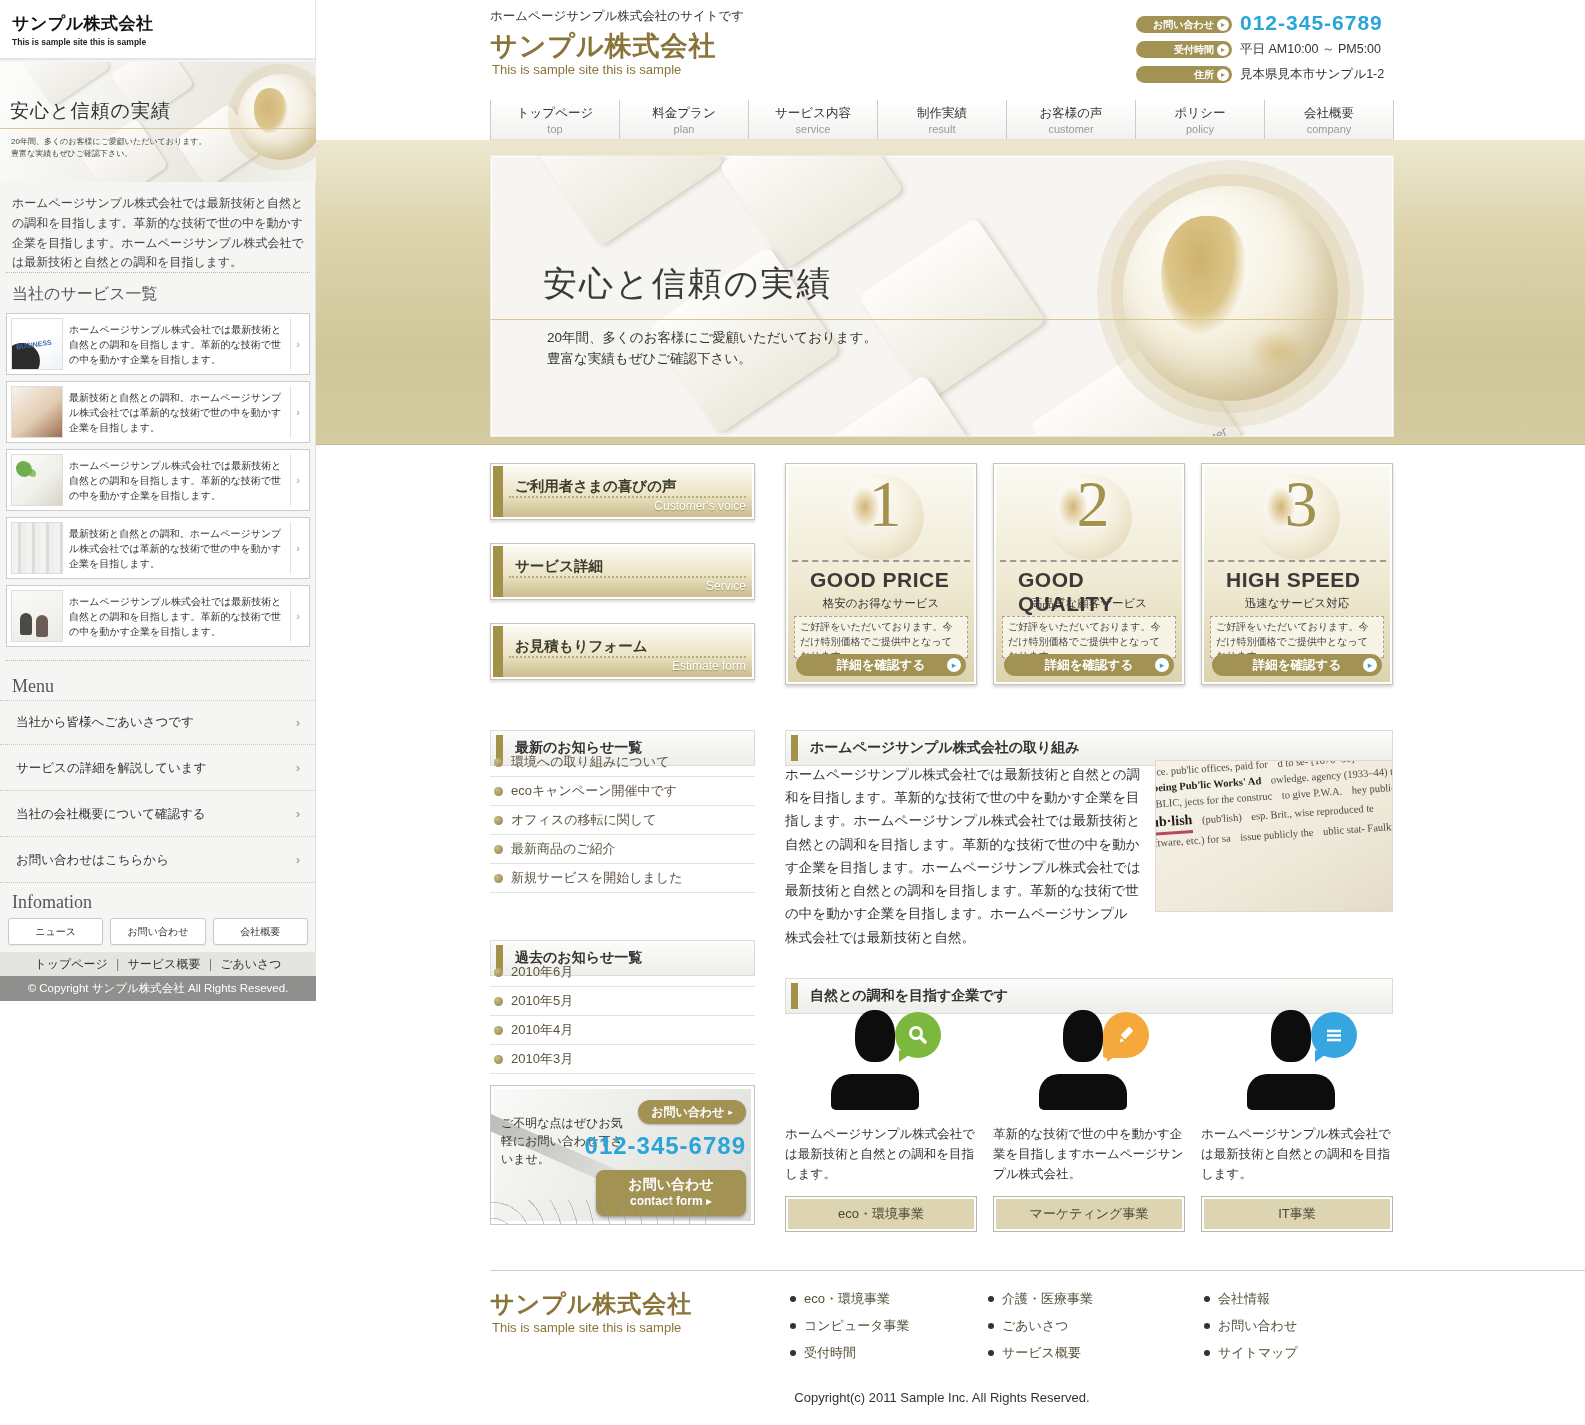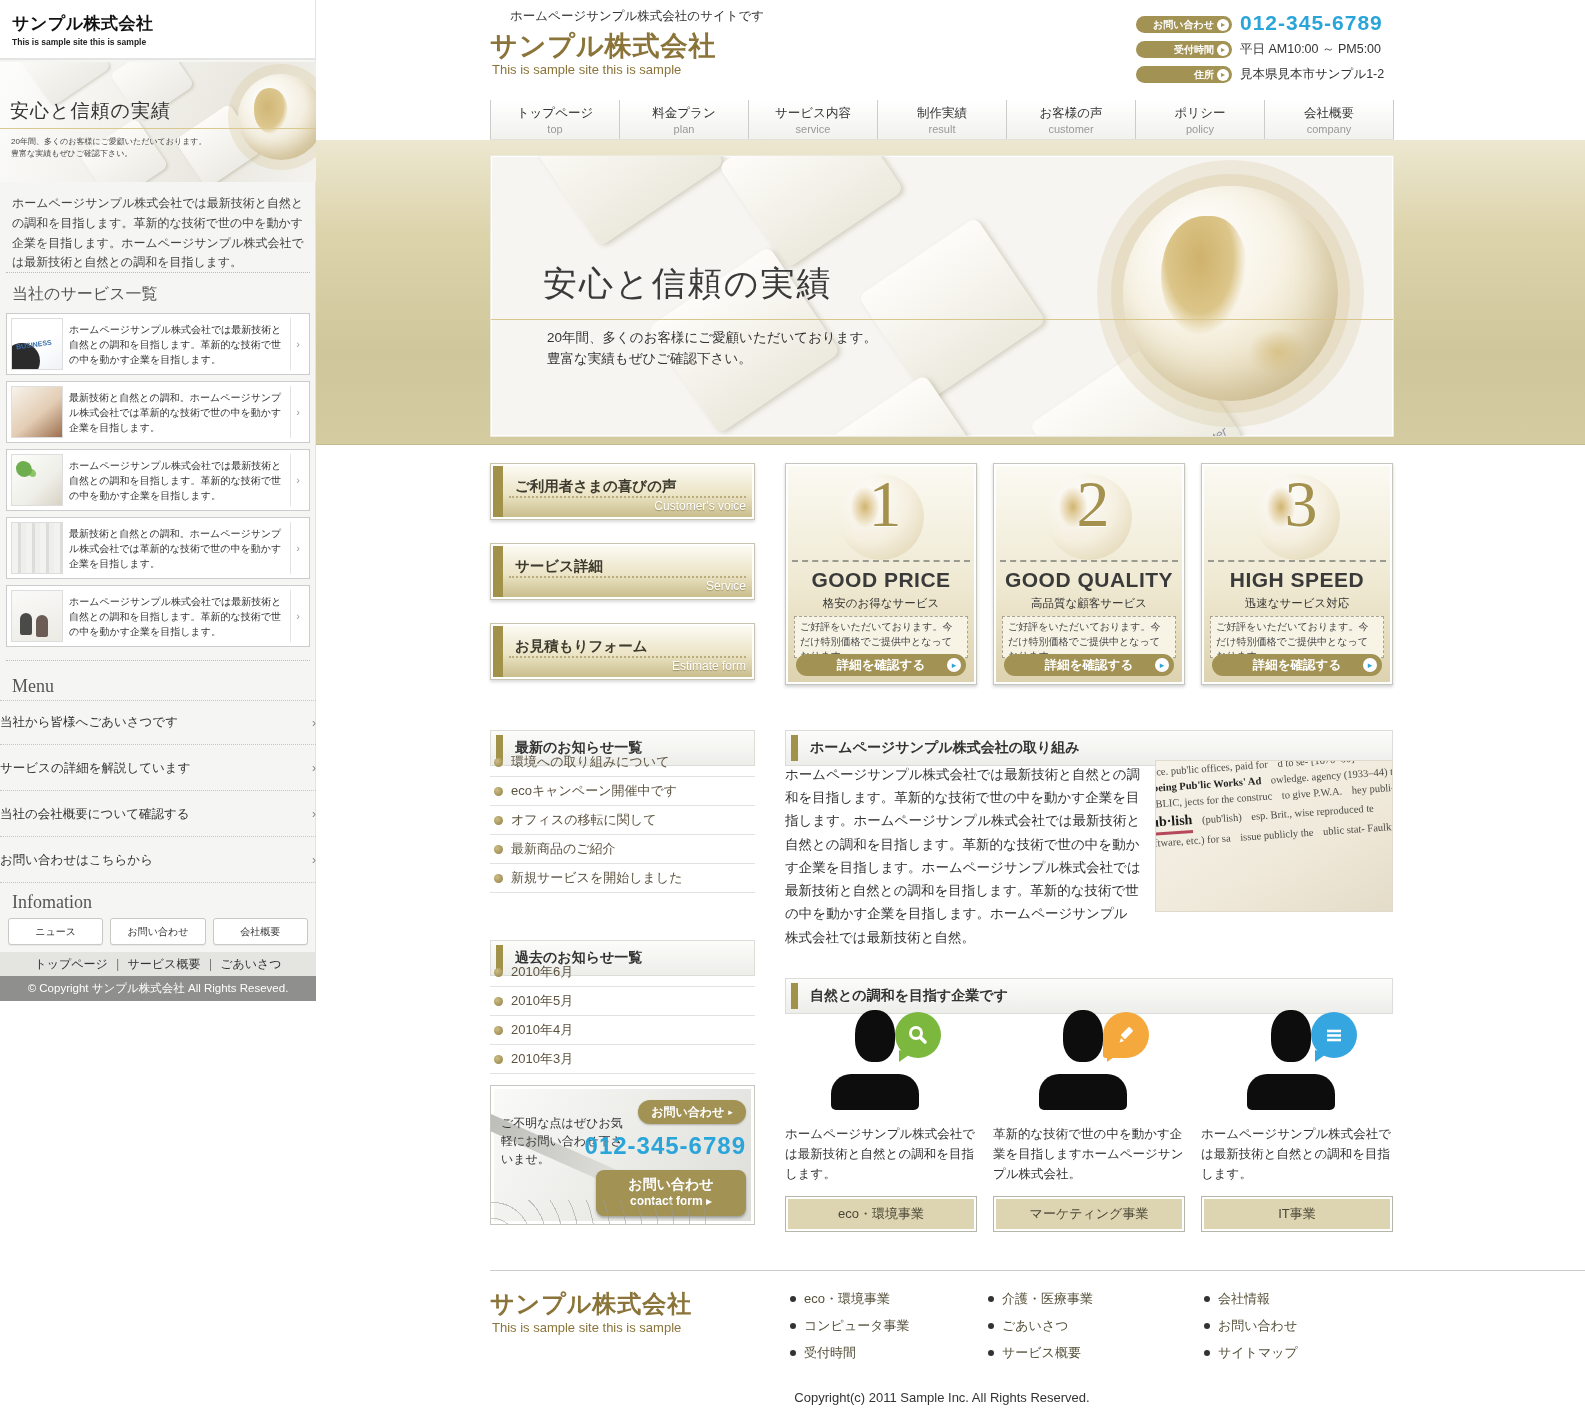--- a/index.html
+++ b/index.html
@@ -34,33 +34,33 @@
   .th1 { background:linear-gradient(140deg,#fff 55%,#eef2f6 100%); }
   .th1 .lbl { position:absolute; left:4px; top:22px; font-size:7px; font-weight:bold; color:#3a6fae; transform:rotate(-8deg); }
   .th1::before { content:""; position:absolute; left:-8px; bottom:-10px; width:36px; height:36px; border-radius:50%; background:#2b2b2b; }
   .th2 { background:linear-gradient(140deg,#f7f3ec 0%,#e3cdb4 55%,#9c6f4e 100%); }
   .th3 { background:linear-gradient(135deg,#fdfdfb 0%,#efefe9 60%,#d8d2c4 100%); }
   .th3::before { content:""; position:absolute; left:4px; top:6px; width:16px; height:16px; border-radius:50% 60% 50% 60%; background:#6fae4e; box-shadow:8px 4px 0 -4px #8cc468; }
   .th4 { background:repeating-linear-gradient(90deg,#f2f2f0 0 6px,#dcdcda 6px 9px,#eeeeec 9px 14px); }
   .th5 { background:linear-gradient(160deg,#fafaf8 0%,#eceae4 100%); }
   .th5::before { content:""; position:absolute; left:8px; bottom:6px; width:12px; height:22px; border-radius:6px 6px 2px 2px; background:#4a4a48; box-shadow:16px 2px 0 0 #6b5d55; }
   .sb-menu-h { font-size:18px; }
-  .menu-item { position:absolute; left:0; width:316px; height:45px; border-bottom:1px dotted #c6c6c2; display:flex; align-items:center; padding:0 0; font-size:12.5px; color:#333; cursor:pointer; }
+  .menu-item { position:absolute; left:0; width:316px; height:45px; border-bottom:1px dotted #c6c6c2; display:flex; align-items:center; padding:0 16px; font-size:12.5px; color:#333; cursor:pointer; }
   .menu-item .mar { margin-left:auto; color:#888; font-size:12px; }
   .sb-info-h { font-size:18px; }
   .info-btns { position:absolute; left:8px; top:918px; width:300px; display:flex; gap:7px; }
   .info-btn { flex:1; height:27px; background:#fff; border:1px solid #c9c9c5; border-radius:3px; font-size:10px; color:#333; display:flex; align-items:center; justify-content:center; box-shadow:0 1px 1px rgba(0,0,0,.06); cursor:pointer; }
   .sb-band1 { position:absolute; left:0; top:952px; width:316px; height:24px; background:#e4e4e1; display:flex; align-items:center; justify-content:center; font-size:12px; color:#333; }
   .sb-band1 span.lnk { cursor:pointer; }
   .sb-band1 .sep { margin:0 4px; color:#555; }
   .sb-band2 { position:absolute; left:0; top:976px; width:316px; height:25px; background:#8f8f8d; display:flex; align-items:center; justify-content:center; font-size:11.5px; color:#fff; }
 
   
   #main { position:absolute; left:316px; top:0; width:1269px; height:1425px; }
-  .tagline { position:absolute; left:174px; top:8px; font-size:12.5px; color:#333;margin-left:20px; }
+  .tagline { position:absolute; left:174px; top:8px; font-size:12.5px; color:#333; }
   .logo { position:absolute; left:174px; top:28px; font-size:27px; font-weight:bold; color:#8a7439; letter-spacing:1px; }
   .logo-sub { position:absolute; left:176px; top:62px; font-size:13px; color:#8a7439; }
   .contacts { position:absolute; left:820px; top:12px; width:270px; }
   .c-row { display:flex; align-items:center; height:25px; }
   .badge { width:96px; height:17px; background:#a29254; border-radius:9px; color:#fff; font-size:10px; font-weight:bold; display:flex; align-items:center; justify-content:flex-end; padding-right:3px; cursor:pointer; }
   .badge .circ { width:12px; height:12px; border-radius:50%; background:#fff; color:#a29254; font-size:8px; line-height:12px; text-align:center; margin-left:3px; }
   .c-val { margin-left:8px; font-size:12.5px; color:#333; }
   .c-val.phone { font-size:21px; font-weight:bold; color:#2aa5da; letter-spacing:1px; margin-top:-3px; }
 
   .nav { position:absolute; left:174px; top:100px; width:904px; height:40px; display:flex; background:linear-gradient(180deg,#ffffff,#f1f1ee); border-bottom:1px solid #e0e0dc; }
@@ -112,21 +112,21 @@
 
   
   .rcol { position:absolute; left:469px; top:0; width:608px; }
   .feature { position:absolute; top:463px; width:192px; height:222px; border:1px solid #c6c6c0; box-shadow:0 0 0 2px #fff inset, 0 2px 3px rgba(0,0,0,.18);
     background:linear-gradient(180deg,#fbfaf3 0%,#efe9d2 55%,#ddd2ae 100%); }
   .f-globe { position:absolute; left:50%; top:10px; transform:translateX(-50%); width:86px; height:86px; border-radius:50%;
     background:radial-gradient(circle at 35% 30%, #fff 0%, #f5efdf 50%, #e3d7b5 85%); opacity:.9; }
   .f-globe::before { content:""; position:absolute; left:12px; top:12px; width:30px; height:42px; background:radial-gradient(ellipse, #cfae62 0%, transparent 70%); }
   .f-num { position:absolute; left:50%; top:2px; transform:translateX(-38%); font-family:"Liberation Serif","DejaVu Serif",serif; font-size:66px; color:#a5914e; text-shadow:0 1px 0 #fff; }
   .f-dash { position:absolute; left:6px; right:6px; top:96px; border-top:2px dashed #9a9a8e; }
-  .f-title { position:absolute; left:0; width:100%; top:104px; text-align:center; font-size:21px; font-weight:bold; color:#3a3a3a; letter-spacing:.5px; }
+  .f-title { position:absolute; left:0; width:100%; top:104px; text-align:left; font-size:21px; font-weight:bold; color:#3a3a3a; letter-spacing:.5px;padding-left:24px; }
   .f-sub { position:absolute; left:0; width:100%; top:132px; text-align:center; font-size:11.5px; color:#333; }
   .f-body { position:absolute; left:8px; right:8px; top:152px; height:42px; border:1px dashed #a9a394; background:#f7f4e6; font-size:10px; color:#444; line-height:1.45; padding:3px 5px; }
   .f-btn { position:absolute; left:10px; right:10px; bottom:8px; height:22px; background:#a29254; border-radius:11px; color:#fff; font-size:12.5px; font-weight:bold; display:flex; align-items:center; justify-content:center; cursor:pointer; }
   .f-btn .pcirc { position:absolute; right:5px; width:14px; height:14px; background:#fff; border-radius:50%; color:#2aa5da; font-size:9px; line-height:14px; text-align:center; }
   .init-body { position:absolute; left:0; top:763px; width:356px; font-size:13.5px; line-height:1.72; color:#333; }
   .dict { position:absolute; left:370px; top:760px; width:238px; height:152px; overflow:hidden; background:linear-gradient(150deg,#f7f3ea 0%,#efe9da 60%,#e4dcc8 100%); border:1px solid #e0dacc; }
   .dict .blk { position:absolute; left:-14px; top:-6px; width:300px; transform:rotate(-4deg); font-family:"Liberation Serif","DejaVu Serif",serif; color:#4a4a46; font-size:10.5px; line-height:1.5; }
   .dict .w { display:inline-block; margin-right:7px; }
   .dict .bold { font-weight:bold; color:#222; }
   .dict .publish { font-weight:bold; font-size:14px; color:#1a1a1a; border-bottom:3px solid #b5495b; }

